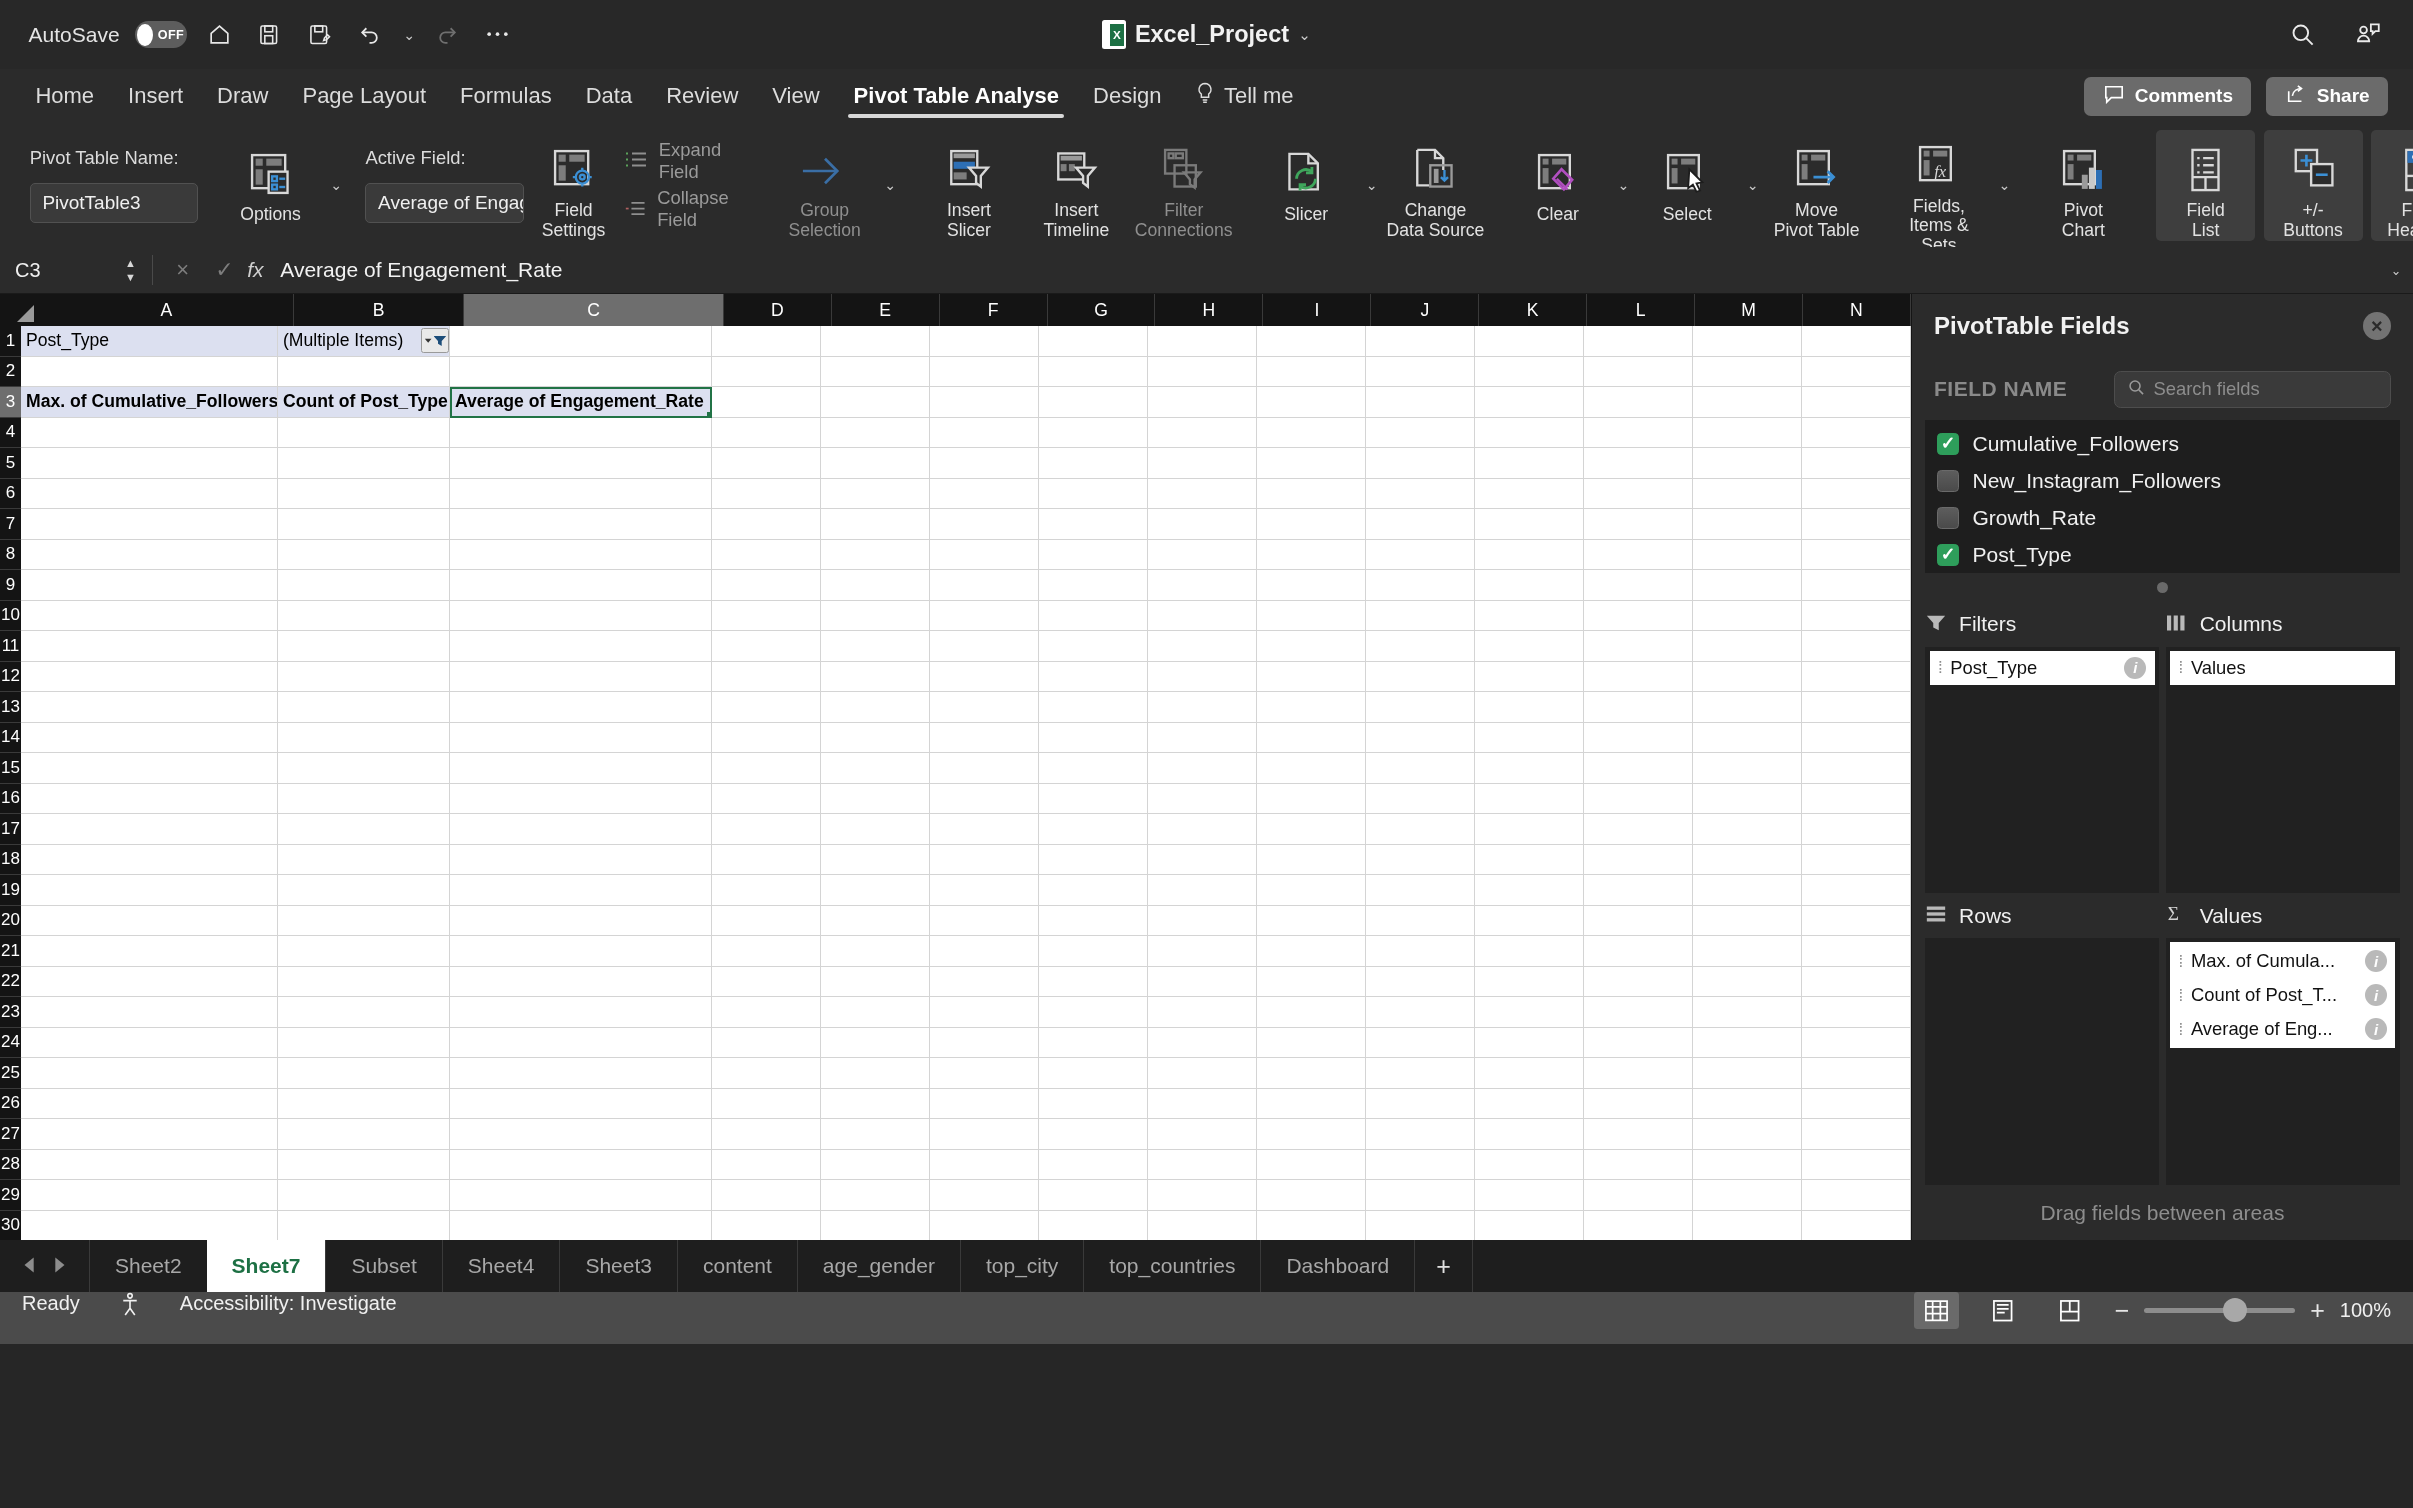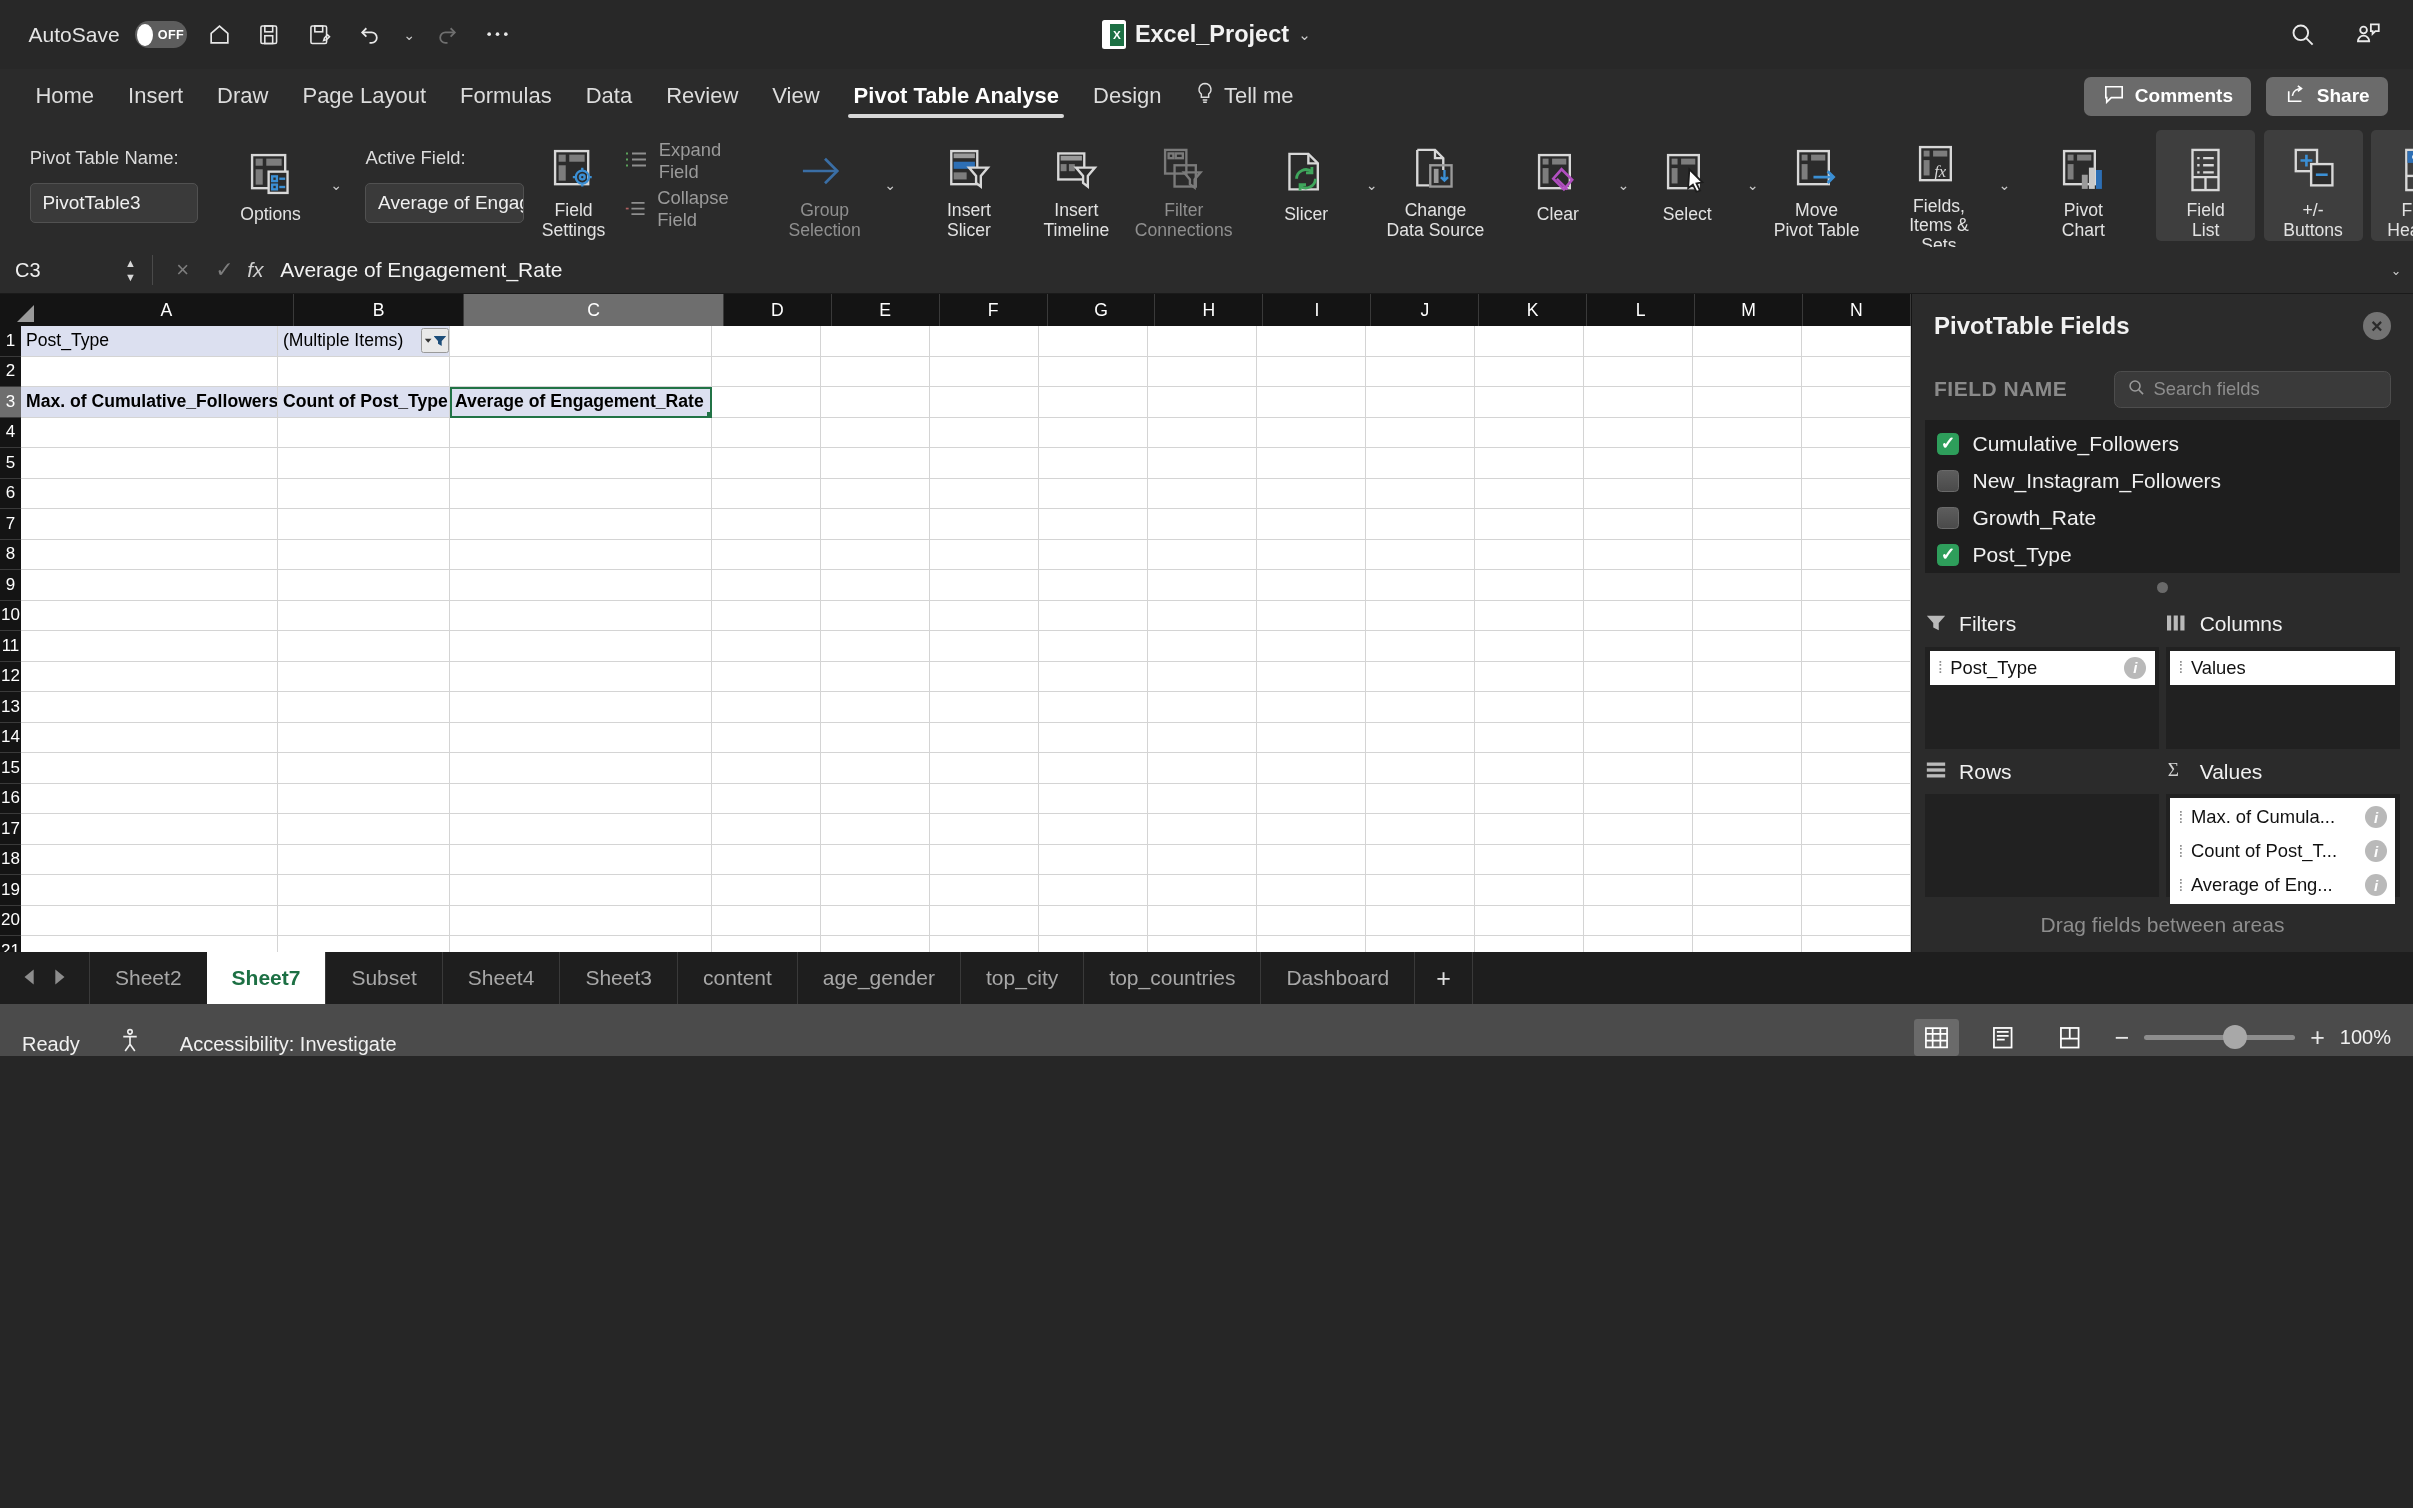--- a/index.html
+++ b/index.html
@@ -2,21 +2,21 @@
 <html style="font-size:13.4px"><head>
 <meta charset="utf-8">
 <style>
   * { box-sizing: border-box; margin:0; padding:0; }
   html,body { width:2413px; height:1508px; overflow:hidden; }
   body {
     font-family: "Liberation Sans", sans-serif;
     background:#262626; color:#e8e8e8;
     -webkit-font-smoothing:antialiased;
   }
-  .app { width:2413px; height:1056px; display:flex; flex-direction:column; }
+  .app { width:2413px; height:1344px; display:flex; flex-direction:column; }
 
   
   .titlebar { height:69px; background:#282828; display:flex; align-items:center; position:relative; flex:0 0 69px; }
   .qat { display:flex; align-items:center; gap:15px; padding-left:28.5px; }
   .autosave-label { font-size:21px; color:#e4e4e4; }
   .toggle { width:52px; height:27px; border-radius:13.4px; background:#5d5d5d; display:flex; align-items:center; padding:0 2.5px; position:relative; }
   .toggle .knob { width:22px; height:22px; border-radius:50%; background:#fff; }
   .toggle .offtxt { font-size:12.6px; color:#fff; font-weight:bold; margin-left:5px; letter-spacing:0.4px; }
   .qicon { width:35px; height:35px; display:flex; align-items:center; justify-content:center; color:#e8e8e8; }
   .qicon svg { display:block; }
@@ -120,21 +120,21 @@
   .dragnote { height:55px; display:flex; align-items:center; justify-content:center; font-size:21px; color:#8d8d8d; }
 
   
   .sheettabs { height:52px; background:#1e1e1e; display:flex; align-items:flex-end; flex:0 0 52px; }
   .navarrows { display:flex; align-items:center; gap:15px; padding:0 22px; height:52px; color:#8d8d8d; }
   .stab { height:52px; display:flex; align-items:center; padding:0 25px; font-size:21px; color:#a8a8a8; border-left:0.8px solid #3a3a3a; }
   .stab.active { background:#fff; color:#1d7044; font-weight:bold; border-left:none; }
   .addsheet { height:52px; width:59px; display:flex; align-items:center; justify-content:center; font-size:25px; color:#e0e0e0; border-left:0.8px solid #3a3a3a; border-right:0.8px solid #3a3a3a; }
 
   
-  .statusbar { height:52px; background:#4b4b4b; display:flex; align-items:flex-end; padding:0 22px; gap:39px; flex:0 0 52px; }
+  .statusbar { height:52px; background:#4b4b4b; display:flex; align-items:flex-start; padding:0 22px; gap:39px; flex:0 0 52px; }
   .sbtxt { font-size:20px; color:#f0f0f0; }
   .sb-right { margin-left:auto; display:flex; align-items:center; gap:22px; }
   .viewbtn { width:45px; height:37px; display:flex; align-items:center; justify-content:center; border-radius:3.4px; }
   .viewbtn.on { background:#6a6a6a; }
   .zoomline { display:flex; align-items:center; gap:15px; }
   .ztrack { width:151px; height:5.9px; background:#8d8d8d; border-radius:3.4px; position:relative; }
   .zthumb { position:absolute; left:52%; top:-9.2px; width:24px; height:24px; border-radius:50%; background:#a8a8a8; }
   .zsign { font-size:25px; color:#e6e6e6; line-height:1; }
 </style>
 </head>

